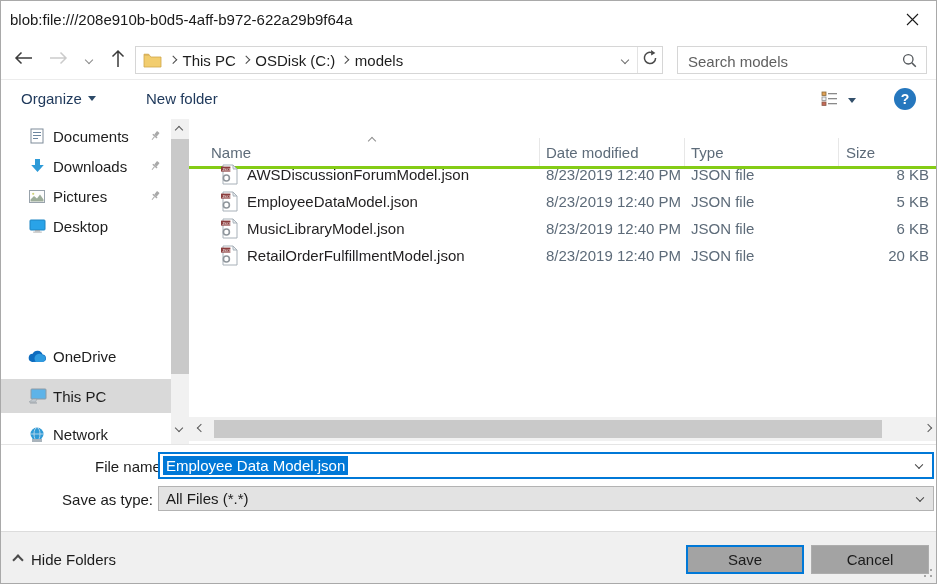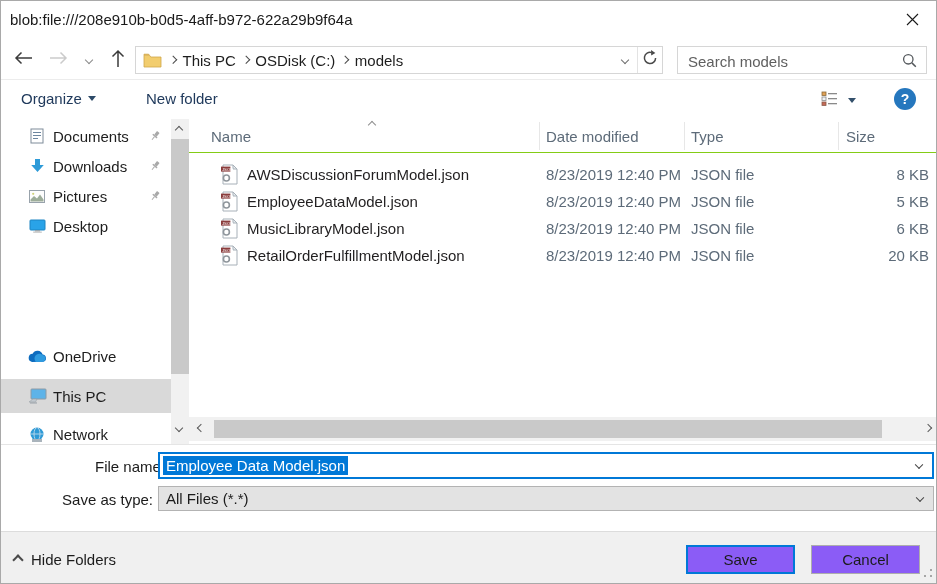--- a/index.html
+++ b/index.html
@@ -42,21 +42,21 @@
   .side-item .lbl{font-size:15px;color:#1d1d1d;margin-left:6px;white-space:nowrap;}
   .side-item .pin{margin-left:auto;margin-right:10px;display:flex;}
   .si-0{top:2px;} .si-1{top:32px;} .si-2{top:62px;} .si-3{top:92px;}
   .si-4{top:222px;} .si-5{top:260px;height:34px;background:#d9d9d9;} .si-6{top:300px;}
   
   .vscroll{position:absolute;left:170px;top:0;width:18px;height:100%;background:#f1f1f1;}
   .vs-thumb{position:absolute;left:0;top:20px;width:18px;height:235px;background:#c9c9c9;cursor:pointer;}
   .vs-up{position:absolute;left:5px;top:8px;} .vs-down{position:absolute;left:5px;top:306px;}
   
   .listarea{position:absolute;left:188px;top:0;width:749px;height:100%;}
-  .list-header{position:absolute;left:0;top:0;width:100%;height:34px;border-bottom:1px solid #84cc16;box-sizing:border-box;}
+  .list-header{position:absolute;left:0;top:16px;width:100%;height:34px;border-bottom:3px solid #84cc16;box-sizing:border-box;}
   .col-h{position:absolute;top:9px;font-size:15px;color:#5d6b79;white-space:nowrap;cursor:default;}
   .ch-name{left:22px;} .ch-date{left:357px;} .ch-type{left:502px;} .ch-size{left:657px;}
   .col-sep{position:absolute;top:3px;width:1px;height:28px;background:#e7e7e7;}
   .cs-1{left:350px;} .cs-2{left:495px;} .cs-3{left:649px;}
   .sort-ind{position:absolute;left:180px;top:3px;}
   .frow{position:absolute;left:0;width:740px;height:27px;cursor:default;}
   .fr-0{top:42px;} .fr-1{top:69px;} .fr-2{top:96px;} .fr-3{top:123px;}
   .frow .ficon{position:absolute;left:32px;top:3px;}
   .frow .fname{position:absolute;left:58px;top:5px;font-size:15px;color:#211f20;white-space:nowrap;}
   .frow .fdate,.frow .ftype{position:absolute;top:5px;font-size:15px;color:#5d6b79;white-space:nowrap;}
@@ -72,21 +72,21 @@
   .fl-name{left:0;top:13px;padding-left:12px;} .fl-type{left:0;top:46px;}
   .filename-field{position:absolute;left:157px;top:7px;width:776px;height:27px;border:2px solid #0078d7;box-sizing:border-box;background:#fff;display:flex;align-items:center;cursor:text;}
   .filename-field .sel{margin-left:3px;font-size:15px;background:#0078d7;color:#fff;padding:1px 3px;white-space:nowrap;}
   .combo-grey{position:absolute;left:157px;top:41px;width:776px;height:25px;border:1px solid #b3b3b3;box-sizing:border-box;background:#e3e3e3;display:flex;align-items:center;cursor:default;}
   .combo-grey .val{margin-left:7px;font-size:15px;color:#1b1b1b;white-space:nowrap;}
   .combo-chev{position:absolute;right:10px;top:50%;transform:translateY(-70%) rotate(45deg);}
   
   .footer{position:absolute;left:0;top:530px;width:100%;height:54px;background:#f0f0f0;border-top:1px solid #dcdcdc;box-sizing:border-box;text-align:right;}
   .hide-folders{position:absolute;left:13px;top:19px;display:flex;align-items:center;gap:9px;cursor:pointer;}
   .hide-folders .txt{font-size:15px;color:#1b1b1b;}
-  .btn{position:absolute;top:13px;width:109px;height:29px;background:#8b5cf6;font-size:15px;color:#1b1b1b;display:flex;align-items:center;justify-content:center;box-sizing:border-box;cursor:pointer;}
+  .btn{position:absolute;top:13px;width:118px;height:29px;background:#a3a3a3;font-size:15px;color:#1b1b1b;display:flex;align-items:center;justify-content:center;box-sizing:border-box;cursor:pointer;}
   .btn-save{left:685px;border:2px solid #0078d7;}
   .btn-cancel{left:810px;border:1px solid #adadad;}
   .grip{position:absolute;right:3px;bottom:3px;}
   
   .chev{display:inline-block;width:6px;height:6px;border-right:1.6px solid #5a5a5a;border-bottom:1.6px solid #5a5a5a;}
   .chev.down{transform:rotate(45deg);} .chev.up{transform:rotate(-135deg);}
   .chev.left{transform:rotate(135deg);} .chev.right{transform:rotate(-45deg);}
   .chev.sm{width:5px;height:5px;}
   .chev.crumbsep{width:4.5px;height:4.5px;border-color:#4d4d4d;border-width:1.4px;transform:rotate(-45deg);}
 </style>

